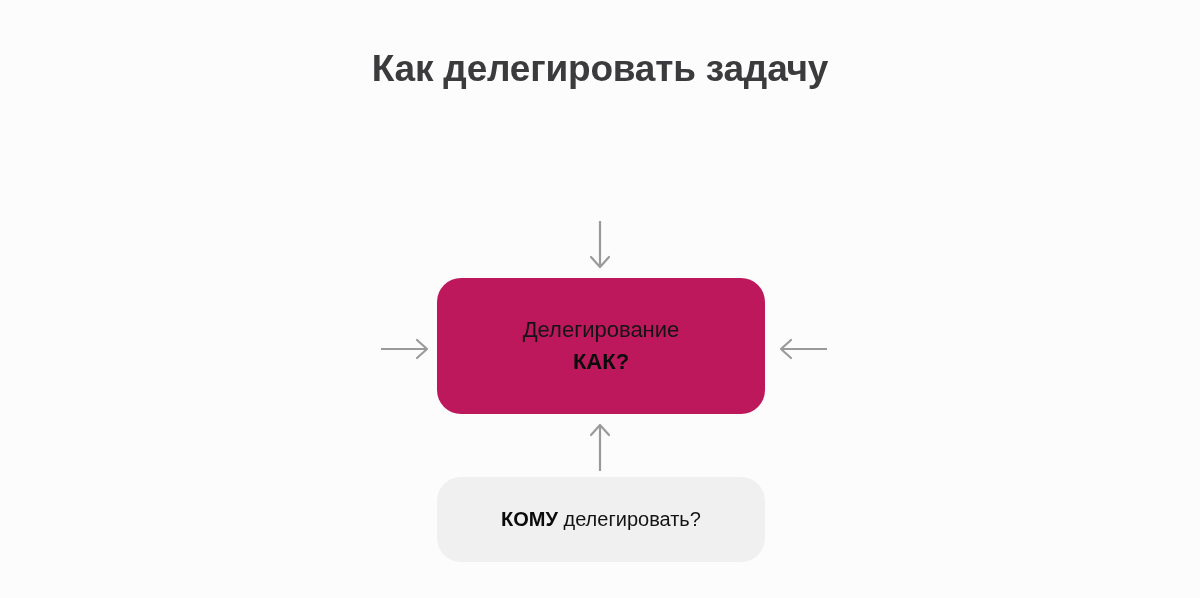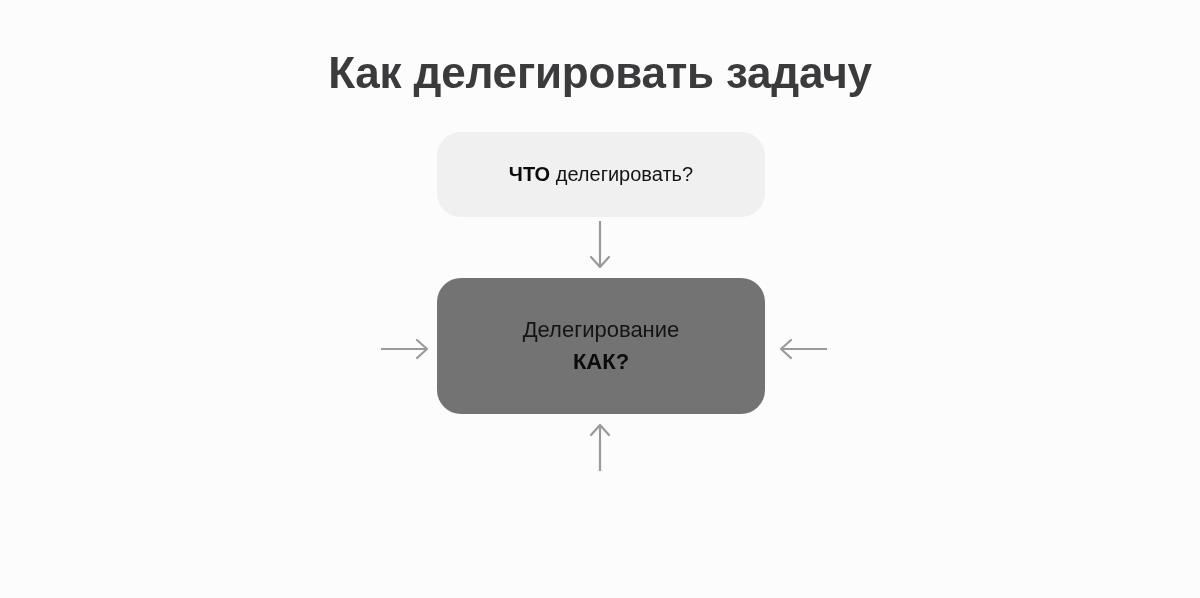--- a/index.html
+++ b/index.html
@@ -19,21 +19,21 @@
     height: 598px;
   }
 
   
   .title {
     position: absolute;
     left: 0;
     top: 48px;
     width: 1200px;
     text-align: center;
-    font-size: 44px;
+    font-size: 37px;
     font-weight: 700;
     color: #3b3b3d;
     letter-spacing: -0.2px;
     white-space: nowrap;
   }
 
   
   .node {
     position: absolute;
     border-radius: 24px;
@@ -59,21 +59,21 @@
   #node-what   { left: 437px; top: 132px; width: 328px; height: 85px; }
   #node-when   { left: 45px;  top: 306px; width: 328px; height: 85px; }
   #node-who    { left: 833px; top: 306px; width: 328px; height: 85px; }
   #node-whom   { left: 437px; top: 477px; width: 328px; height: 85px; }
 
   #node-center {
     left: 437px;
     top: 278px;
     width: 328px;
     height: 136px;
-    background: #737373;
+    background: #be185d;
   }
   #node-center .label {
     font-size: 22px;
     line-height: 1.45;
   }
 
   
   .arrow {
     position: absolute;
     overflow: visible;
@@ -83,28 +83,28 @@
   #arrow-left   { left: 381px; top: 337px; }
   #arrow-right  { left: 775px; top: 337px; }
 </style>
 </head>
 <body>
 
 <div class="canvas">
 
   <div class="title">Как делегировать задачу</div>
 
-  <div class="node" id="node-what">
-    <span class="label">
-      <b>ЧТО</b><span> делегировать?</span>
-    </span>
-  </div>
 
 
 
+  <div class="node" id="node-whom">
+    <span class="label">
+      <b>КОМУ</b><span> делегировать?</span>
+    </span>
+  </div>
 
   <div class="node" id="node-center">
     <span class="label">
       <span>Делегирование</span><br>
       <b>КАК?</b>
     </span>
   </div>
 
   <svg class="arrow" id="arrow-top" width="34" height="52" viewBox="0 0 34 52">
     <line x1="17" y1="0" x2="17" y2="45" stroke="#9a9a9a" stroke-width="2.2"></line>

